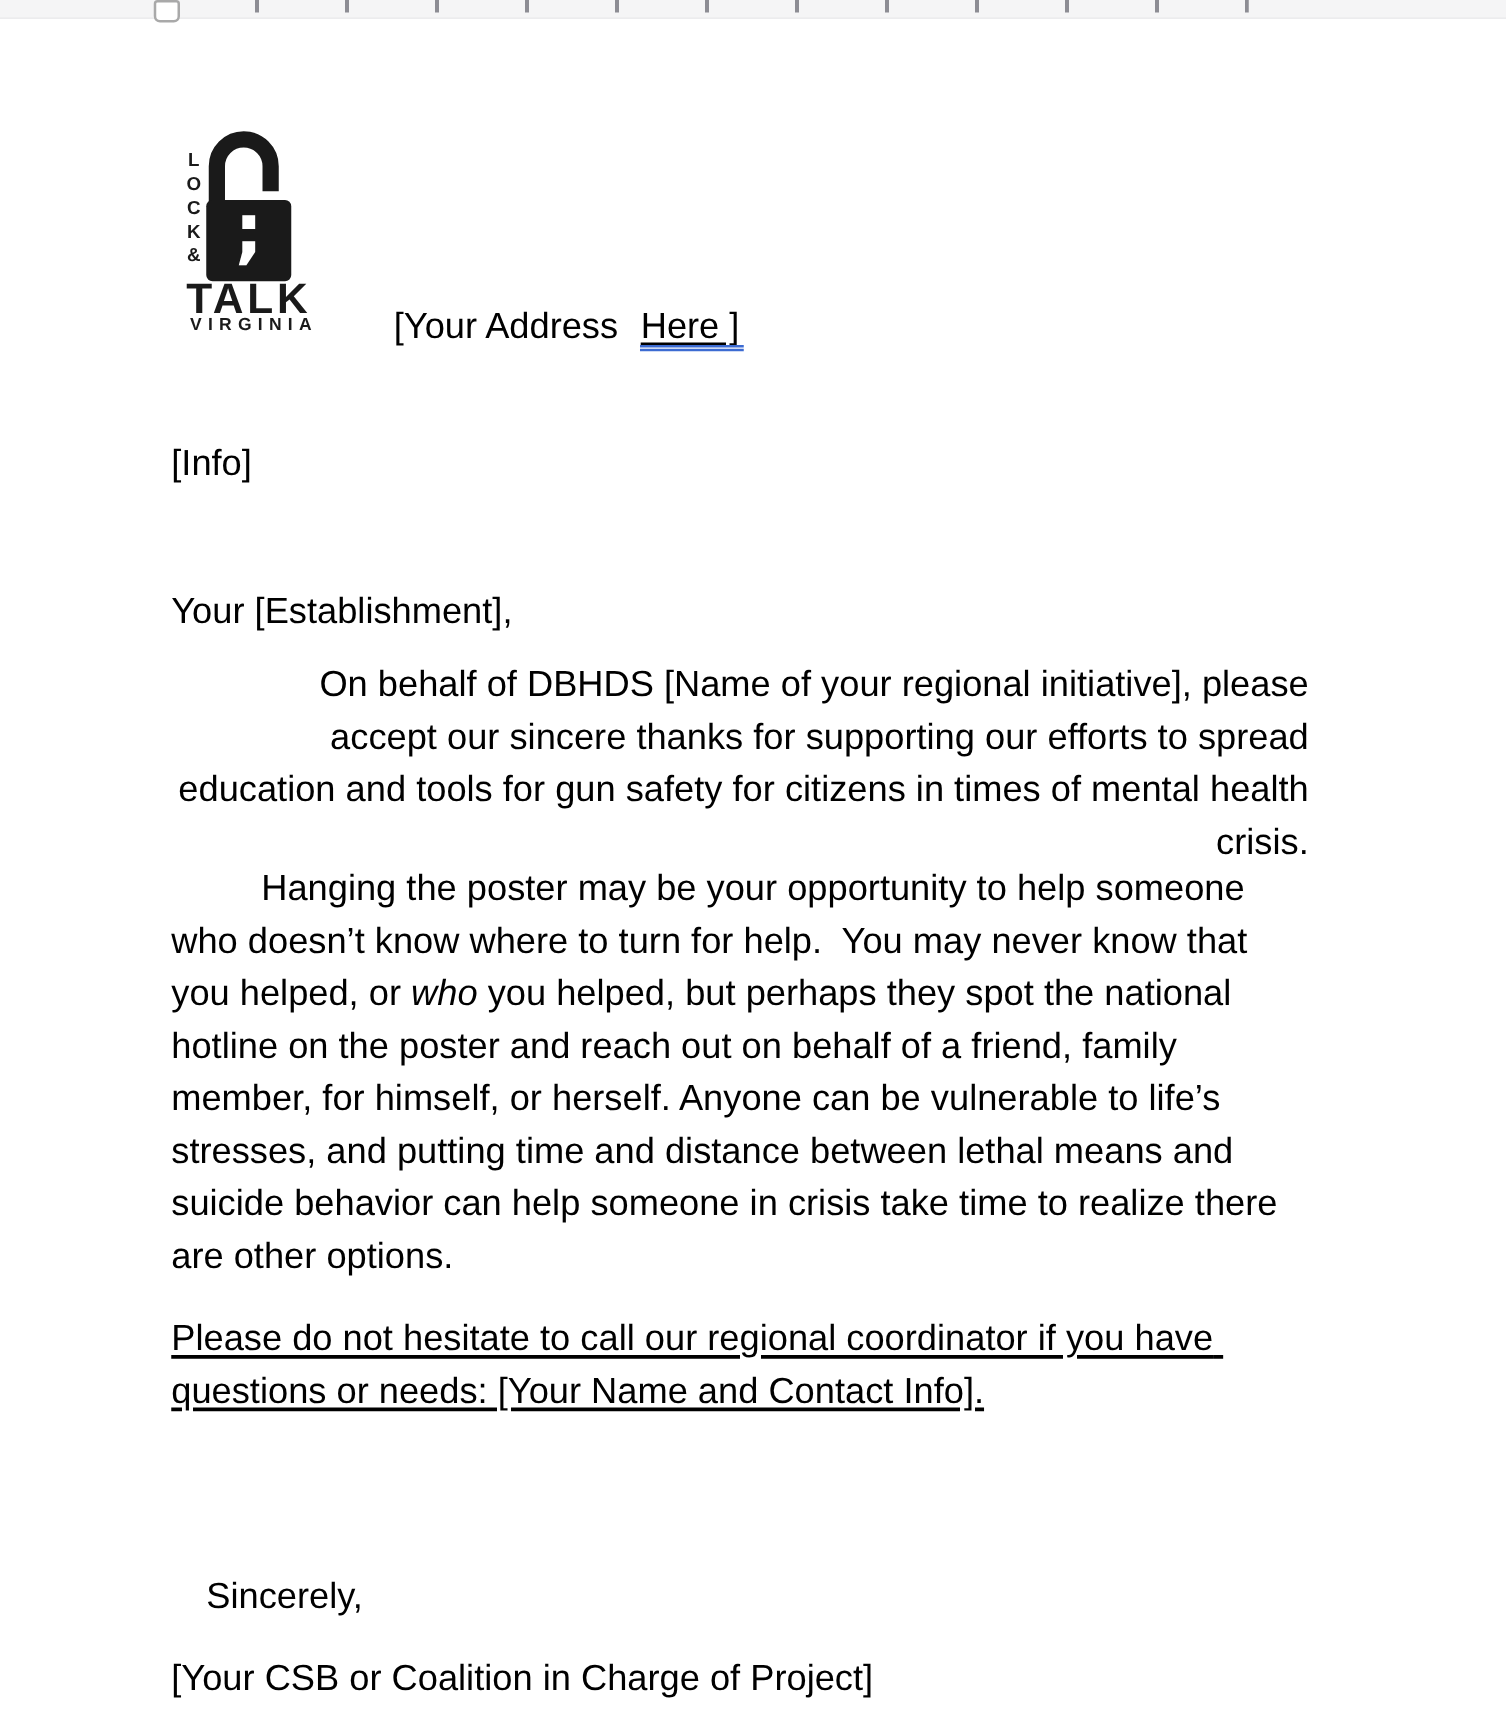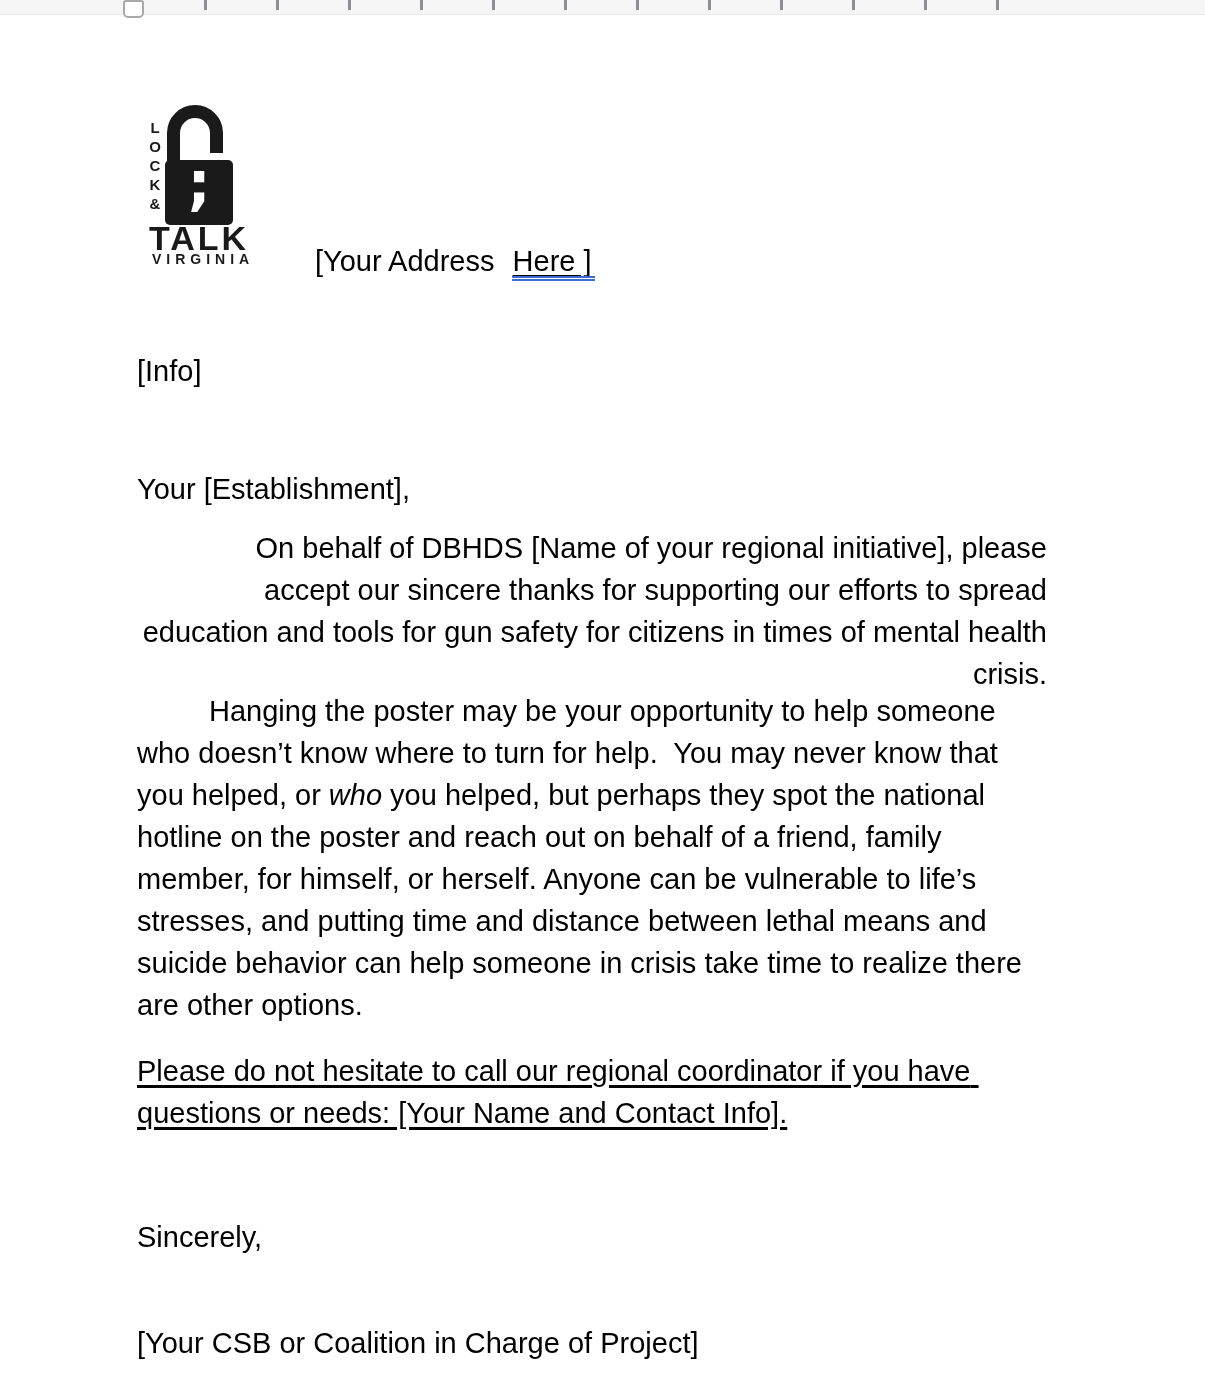--- a/index.html
+++ b/index.html
@@ -65,21 +65,21 @@
     height: 0;
     border-bottom: 5px double #3c6bd2;
   }
 
   #address   { top: 240px; }
   #date      { top: 350px; }
   #salutation{ top: 468px; }
   #p1        { top: 527px; text-align: right; }
   #p2        { top: 690px; }
   #p3        { top: 1050px; }
-  #closing   { top: 1216px; }
+  #closing   { top: 1256px; margin-left: 28px; }
   #signature { top: 1278px; margin-top: 44px; }
 </style>
 </head>
 <body>
 
 <div class="ruler">
   <div class="ruler-ticks"></div>
 </div>
 <div class="indent-marker"></div>
 

